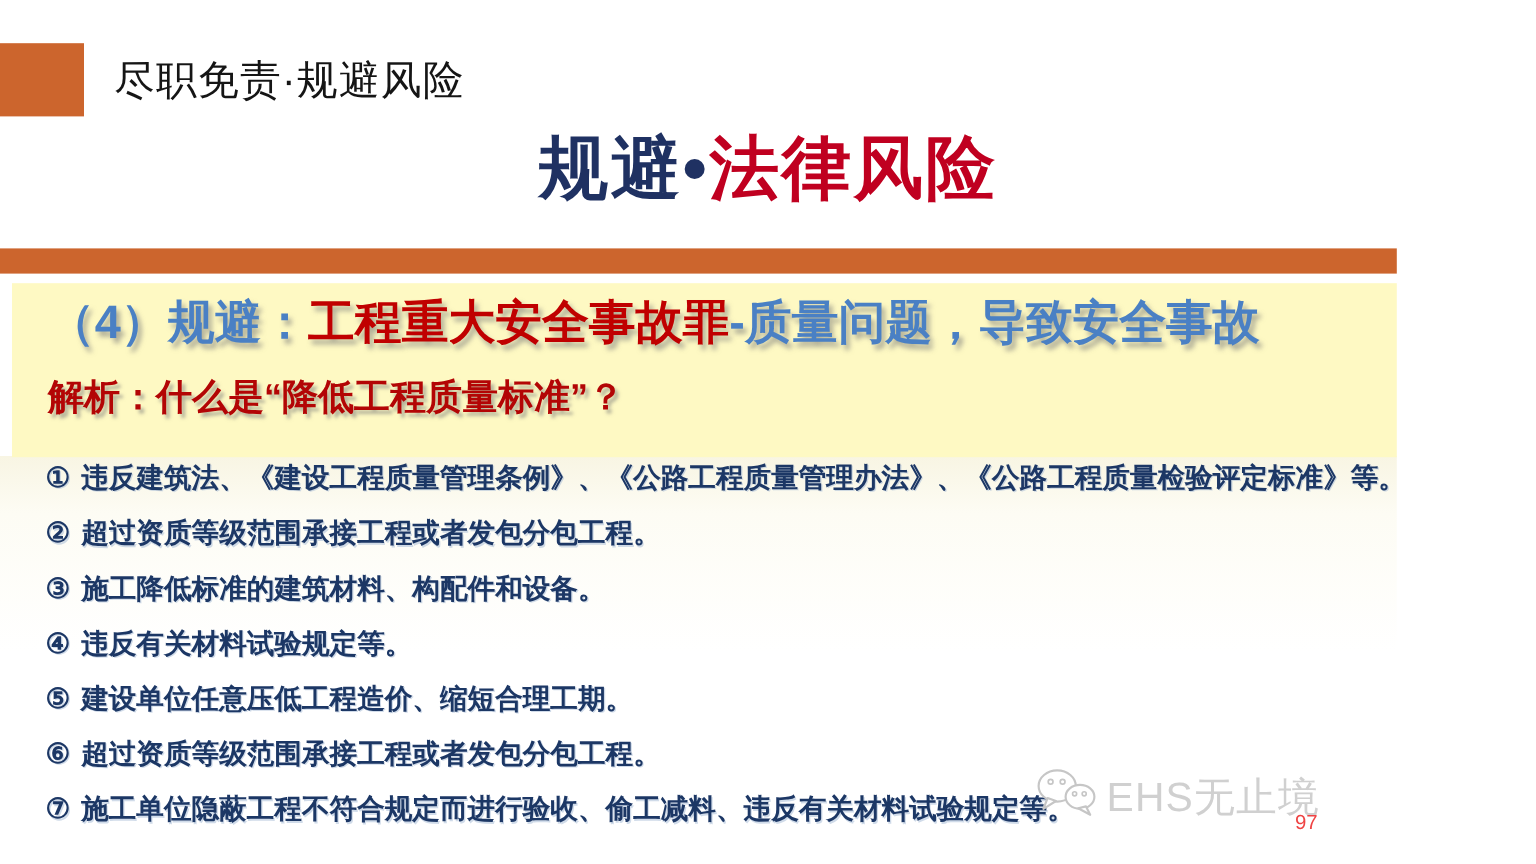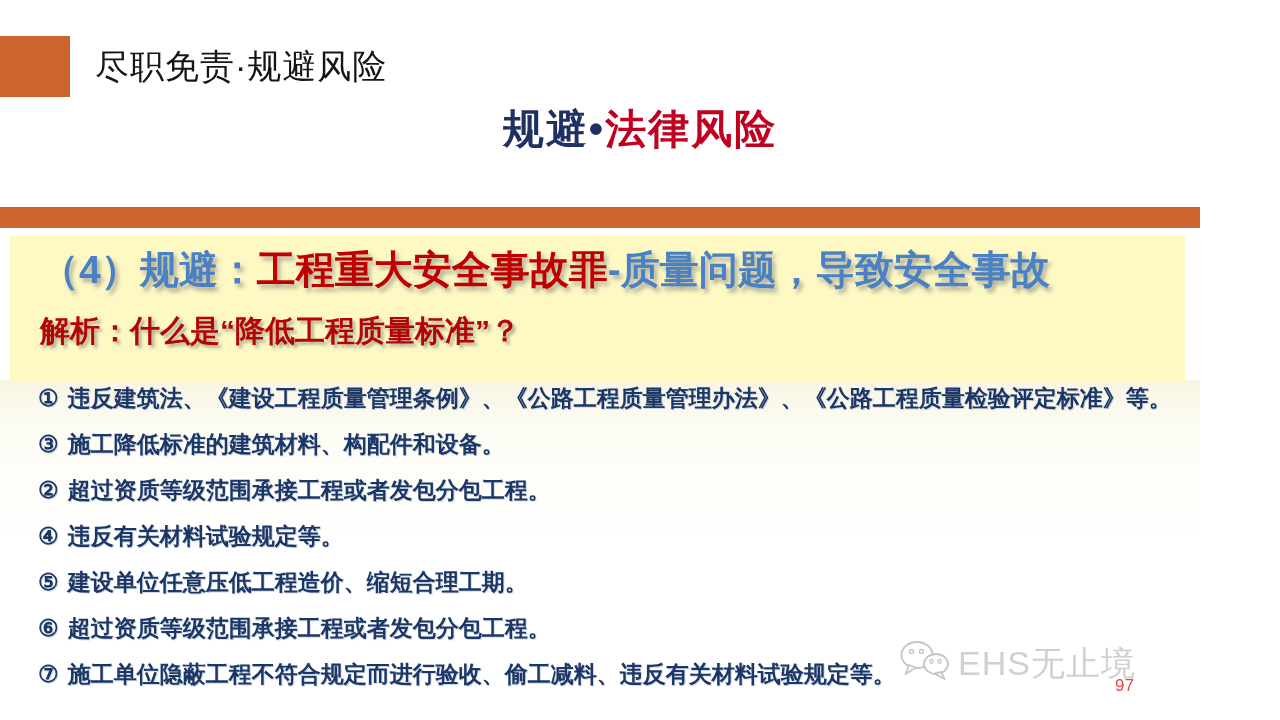--- a/index.html
+++ b/index.html
@@ -1,27 +1,27 @@
 <!DOCTYPE html>
 <html><head>
 <meta charset="utf-8">
 <style>
   html,body{margin:0;padding:0;}
   body{width:1280px;height:720px;overflow:hidden;background:#ffffff;
        font-family:"Liberation Sans", sans-serif;}
-  .slide{position:relative;width:1164px;height:720px;background:#ffffff;overflow:hidden;padding-left:36px;}
+  .slide{position:relative;width:1164px;height:720px;background:#ffffff;overflow:hidden;}
 
   
   .accent-square{position:absolute;left:0;top:36px;width:70px;height:61px;background:#CC652D;}
   .kicker{position:absolute;left:95px;top:44px;font-size:34px;color:#151515;
           font-weight:500;letter-spacing:1px;white-space:nowrap;}
 
   
   .main-title{position:absolute;left:0;top:102px;width:1280px;text-align:center;
-              font-size:41px;font-weight:800;letter-spacing:2px;white-space:nowrap;margin:0;}
+              font-size:58px;font-weight:800;letter-spacing:2px;white-space:nowrap;margin:0;}
   .main-title .lead{color:#1F3162;}
   .main-title .emphasis{color:#C00020;}
 
   
   .orange-bar{position:absolute;left:0;top:207px;width:1280px;height:21px;background:#CC652D;}
 
   
   .content-bg{position:absolute;left:0;top:380px;width:1280px;height:340px;
               background:linear-gradient(180deg,#F8F5E3 0%,#FDFCF4 14%,#ffffff 48%);}
 
@@ -61,22 +61,22 @@
 
   <div class="content-bg"></div>
 
   <div class="yellow-panel">
     <div class="heading1"><span class="h-prefix">（4）规避：</span><span class="h-highlight">工程重大安全事故罪</span><span class="h-suffix">-质量问题，导致安全事故</span></div>
     <div class="heading2">解析：什么是“降低工程质量标准”？</div>
   </div>
 
   <div class="list">
     <div class="item"><span class="num">①</span><span class="txt">违反建筑法、《建设工程质量管理条例》、《公路工程质量管理办法》、《公路工程质量检验评定标准》等。</span></div>
+    <div class="item"><span class="num">②</span><span class="txt">超过资质等级范围承接工程或者发包分包工程。</span></div>
     <div class="item"><span class="num">③</span><span class="txt">施工降低标准的建筑材料、构配件和设备。</span></div>
-    <div class="item"><span class="num">②</span><span class="txt">超过资质等级范围承接工程或者发包分包工程。</span></div>
     <div class="item"><span class="num">④</span><span class="txt">违反有关材料试验规定等。</span></div>
     <div class="item"><span class="num">⑤</span><span class="txt">建设单位任意压低工程造价、缩短合理工期。</span></div>
     <div class="item"><span class="num">⑥</span><span class="txt">超过资质等级范围承接工程或者发包分包工程。</span></div>
     <div class="item"><span class="num">⑦</span><span class="txt">施工单位隐蔽工程不符合规定而进行验收、偷工减料、违反有关材料试验规定等。</span></div>
   </div>
 
   <div class="watermark">
     <span>
       <svg width="54" height="48" viewBox="0 0 54 48">
         <g fill="#ffffff" stroke="#c6c6c6" stroke-width="1.8">

